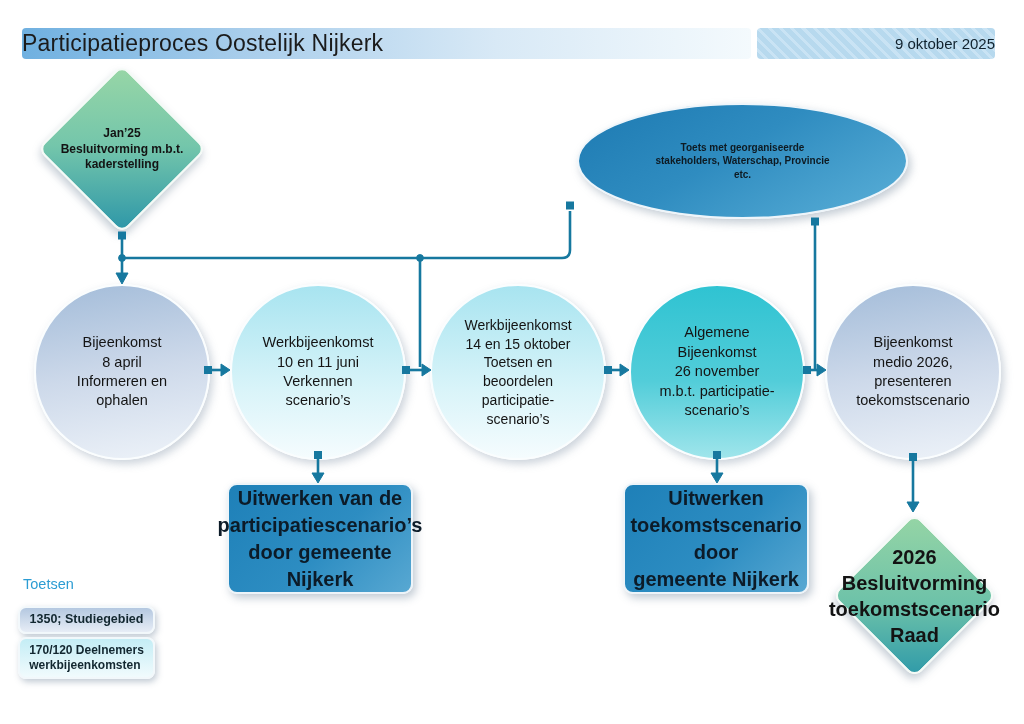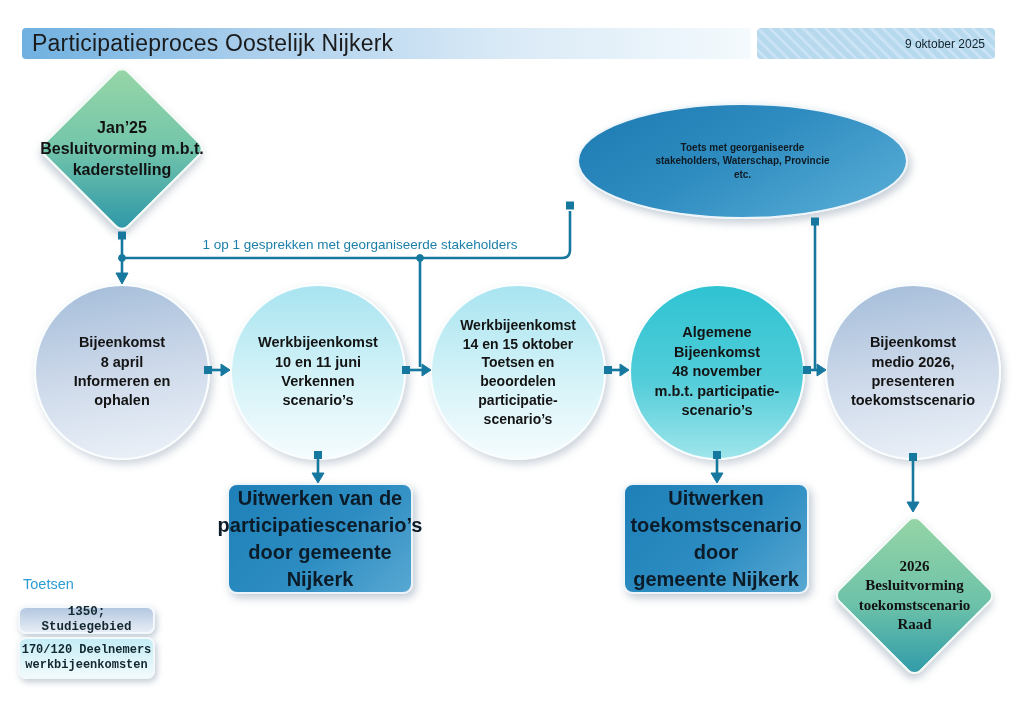--- a/index.html
+++ b/index.html
@@ -2,50 +2,50 @@
 <html><head>
 <meta charset="utf-8">
 <style>
   html,body{margin:0;padding:0;background:#ffffff;}
   body{width:1024px;height:724px;font-family:"Liberation Sans",sans-serif;}
   .canvas{position:relative;width:1024px;height:724px;background:#fff;overflow:hidden;}
 
   
   .title-bar{position:absolute;left:22px;top:28px;width:729px;height:31px;border-radius:4px;
     background:linear-gradient(to right,#6fb0e0 0%,#a8cdeb 30%,#d8e9f6 65%,#f4fafd 100%);
-    display:flex;align-items:center;padding-left:10px;box-sizing:border-box;
+    display:flex;align-items:center;box-sizing:border-box;
     font-size:23px;color:#1b1b1b;letter-spacing:.2px;}
   .date-box{position:absolute;left:757px;top:28px;width:238px;height:31px;border-radius:4px;
     background:repeating-linear-gradient(45deg,#b7d9ee 0 5px,#c9e3f4 5px 8px);
-    display:flex;align-items:center;justify-content:flex-end;padding-right:10px;box-sizing:border-box;
-    font-size:12px;color:#10222e;}
+    display:flex;align-items:center;justify-content:flex-end;box-sizing:border-box;
+    font-size:15px;color:#10222e;}
 
   
   .diamond-wrap{position:absolute;}
   .diamond-bg{position:absolute;inset:0;transform:rotate(45deg);border-radius:10px;
     border:2px solid #f4faf6;box-shadow:3px 4px 9px rgba(110,130,150,.4);}
   .diamond-start-bg{background:linear-gradient(135deg,#98d6a6 0%,#74c6ab 48%,#2d96a8 100%);}
   .diamond-end-bg{background:linear-gradient(135deg,#96d5a5 0%,#6dc2a9 55%,#2f9aa9 100%);}
   .diamond-label{position:absolute;left:50%;top:50%;transform:translate(-50%,-50%);
-    width:195px;text-align:center;font-weight:bold;font-size:16px;line-height:1.3;
+    width:195px;text-align:center;font-weight:bold;font-size:12px;line-height:1.3;
     white-space:pre-line;color:#131313;}
 
   
   .ellipse{position:absolute;left:577px;top:103px;width:331px;height:116px;border-radius:50%;
     background:linear-gradient(150deg,#1d7ab2 0%,#2f8cc0 45%,#5bb0d8 100%);
     border:2px solid #eef5fa;box-shadow:3px 4px 9px rgba(110,130,150,.4);
     display:flex;align-items:center;justify-content:center;text-align:center;
     font-weight:bold;font-size:10px;line-height:1.35;color:#0e1a22;white-space:pre-line;
     box-sizing:border-box;padding:0 20px;}
 
   
   .circle{position:absolute;width:176px;height:176px;border-radius:50%;
     border:2px solid #fafdfe;box-shadow:3px 4px 9px rgba(120,140,160,.38);
     display:flex;align-items:center;justify-content:center;text-align:center;
-    font-weight:bold;font-size:14.5px;line-height:1.34;color:#141414;
+    font-weight:normal;font-size:14.5px;line-height:1.34;color:#141414;
     white-space:pre-line;box-sizing:border-box;}
   .circle.steel{background:linear-gradient(170deg,#a3bcd9 0%,#cdd9ea 50%,#eef3f9 100%);}
   .circle.cyan{background:linear-gradient(180deg,#a8e4f0 0%,#d9f4f9 60%,#f5fcfe 100%);}
   .circle.teal{background:linear-gradient(180deg,#2fc3d2 0%,#52cdd9 55%,#9fe5eb 100%);}
   .c1{left:34px;top:284px;}
   .c2{left:230px;top:284px;}
   .c3{left:430px;top:284px;font-size:14px;}
   .c4{left:629px;top:284px;}
   .c5{left:825px;top:284px;}
 
@@ -60,23 +60,23 @@
   .r2{left:623px;top:483px;}
 
   
   .connector-label{position:absolute;left:150px;top:237px;width:420px;text-align:center;
     font-size:13.5px;color:#1a7fa9;}
 
   
   .legend-title{position:absolute;left:23px;top:576px;font-size:14.5px;color:#2b9cd3;}
   .legend-box{position:absolute;left:18px;width:137px;border-radius:8px;
     border:2px solid #f2f8fb;box-shadow:2px 3px 6px rgba(120,140,160,.45);
-    display:flex;align-items:center;justify-content:center;text-align:center;
+    display:flex;align-items:center;justify-content:center;
     font-weight:bold;font-size:12.5px;line-height:1.22;color:#122730;
-    box-sizing:border-box;white-space:pre-line;font-family:Liberation Mono, monospace;}
+    box-sizing:border-box;white-space:pre-line;}
   .lb1{top:606px;height:28px;background:linear-gradient(180deg,#b4c8e0 0%,#e7edf6 100%);}
   .lb2{top:637px;height:42px;font-size:12px;background:linear-gradient(180deg,#c4edf5 0%,#f1fbfd 100%);}
   .lb3{top:674px;height:27px;color:#ffffff;background:linear-gradient(180deg,#55d2dd 0%,#2ec2d1 60%,#45ccd7 100%);}
 
   
   .connectors{position:absolute;left:0;top:0;width:1024px;height:724px;z-index:5;pointer-events:none;}
   .connectors *{stroke:#16789f;fill:#16789f;}
   .connectors path{fill:none;stroke-width:2.6px;}
 </style>
 </head>
@@ -145,56 +145,55 @@
     <div class="diamond-bg diamond-start-bg"></div>
     <div class="diamond-label">Jan’25
 Besluitvorming m.b.t.
 kaderstelling</div>
   </div>
 
   <div class="ellipse">Toets met georganiseerde
 stakeholders, Waterschap, Provincie
 etc.</div>
 
-  <div class="connector-label">1 op 1 gesprekken met georganiseerde stakeholders</div>
 
   <div class="circle steel c1">Bijeenkomst
 8 april
 Informeren en
 ophalen</div>
   <div class="circle cyan c2">Werkbijeenkomst
 10 en 11 juni
 Verkennen
 scenario’s</div>
   <div class="circle cyan c3">Werkbijeenkomst
 14 en 15 oktober
 Toetsen en
 beoordelen
 participatie-
 scenario’s</div>
   <div class="circle teal c4">Algemene
 Bijeenkomst
-48 november
+26 november
 m.b.t. participatie-
 scenario’s</div>
   <div class="circle steel c5">Bijeenkomst
 medio 2026,
 presenteren
 toekomstscenario</div>
 
   <div class="action-rect r1">Uitwerken van de
 participatiescenario’s
 door gemeente Nijkerk</div>
   <div class="action-rect r2">Uitwerken
 toekomstscenario door
 gemeente Nijkerk</div>
 
   <div class="diamond-wrap" style="left:856px;top:537px;width:117px;height:117px;">
     <div class="diamond-bg diamond-end-bg"></div>
-    <div class="diamond-label" style="font-size:15px;width:175px;font-family:Liberation Serif, serif;">2026
+    <div class="diamond-label" style="font-size:20px;width:175px;">2026
 Besluitvorming
 toekomstscenario
 Raad</div>
   </div>
 
   <div class="legend-title">Toetsen</div>
   <div class="legend-box lb1">1350; Studiegebied</div>
   <div class="legend-box lb2">170/120 Deelnemers
 werkbijeenkomsten</div>
 

